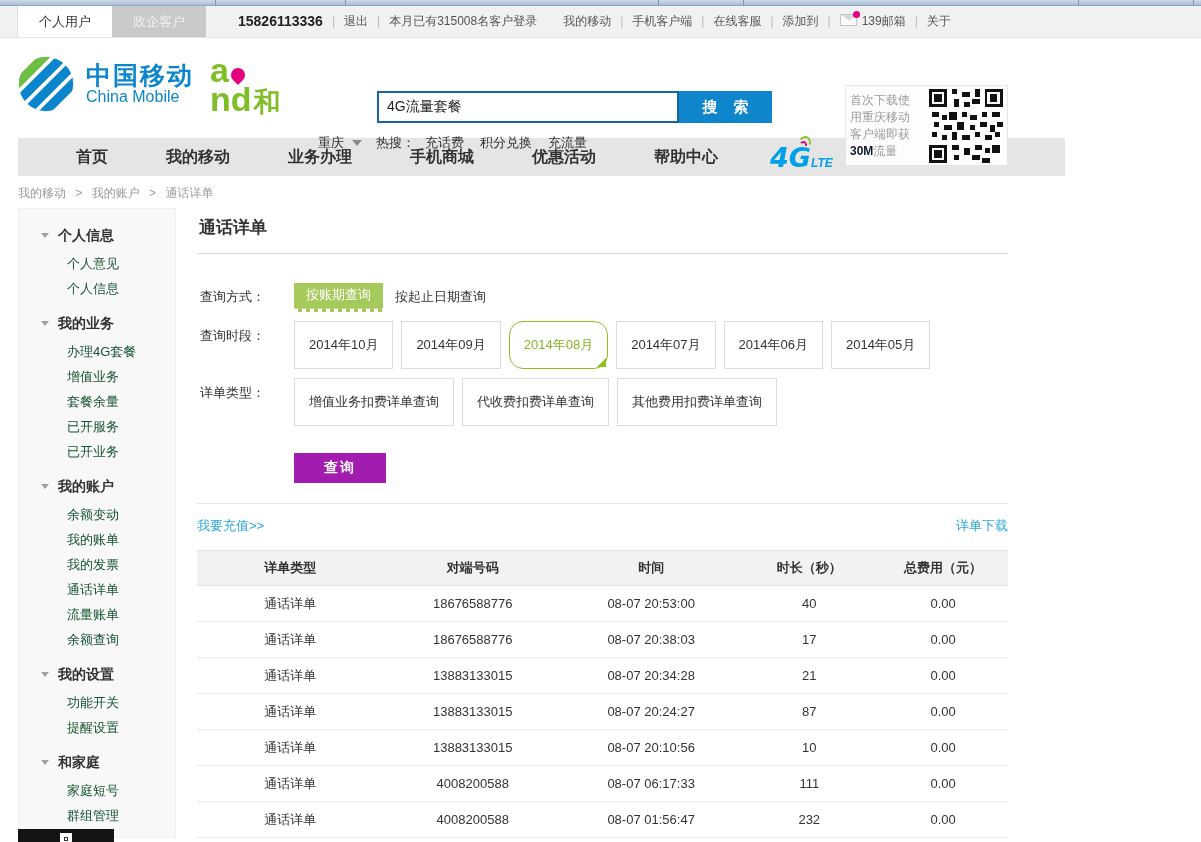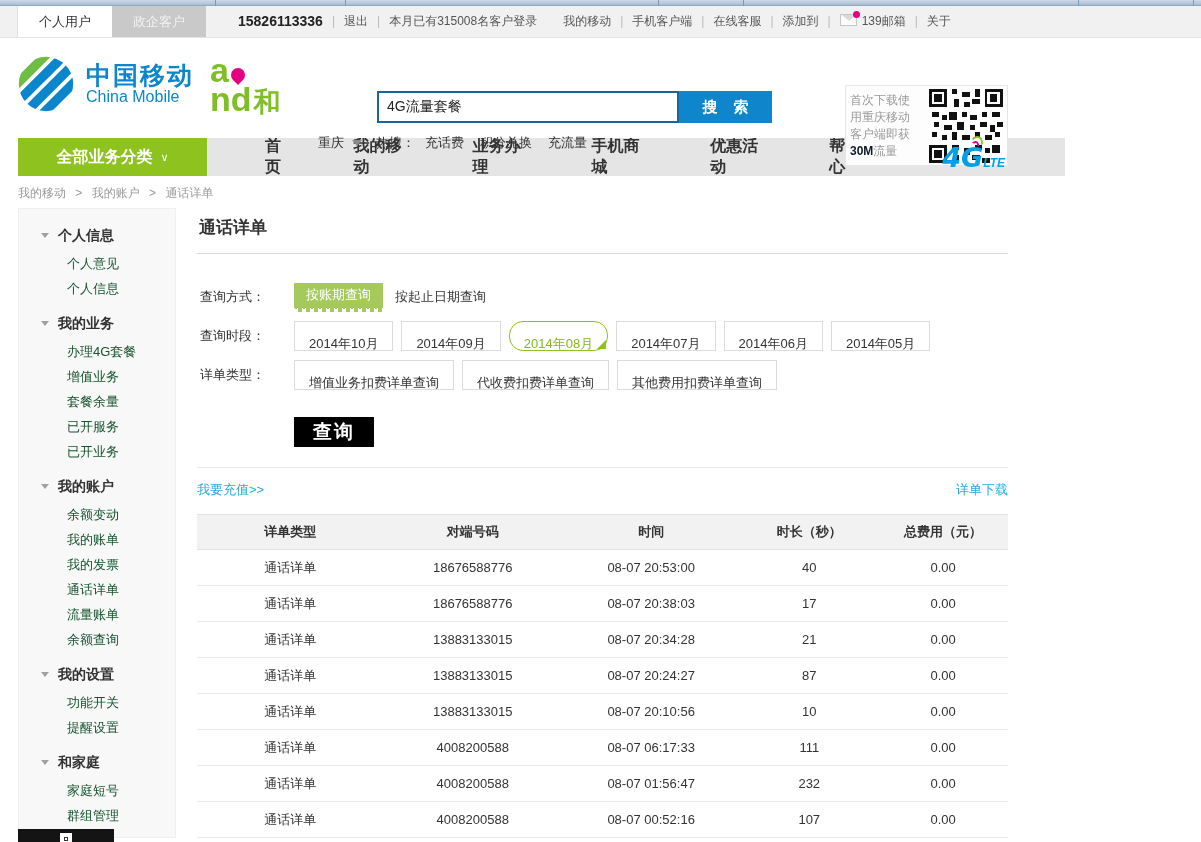--- a/index.html
+++ b/index.html
@@ -95,28 +95,28 @@
   .frow { display:flex; align-items:flex-start; margin-bottom:9px;}
   .flabel { width:97px; line-height:30px; flex:none; padding-left:3px;}
   .zigzag { position:relative; background:#a5c95b; color:#fff; line-height:23px; padding:0 12px 6px;
     border:0; font-size:13px; cursor:pointer; align-self:center;}
   .zigzag::after { content:""; position:absolute; left:0; right:0; bottom:0; height:5px;
     background:
       linear-gradient(45deg,#fff 3px,transparent 3px) 0 0/8px 5px repeat-x,
       linear-gradient(-45deg,#fff 3px,transparent 3px) 4px 0/8px 5px repeat-x;}
   .method-alt { line-height:26px; margin-left:12px; align-self:center; cursor:pointer;}
   .btn-row { display:flex; flex-wrap:wrap; gap:8px;}
-  .obtn { min-width:97px; height:30px; line-height:28px; text-align:center; background:#fff;
+  .obtn { min-width:97px; height:48px; line-height:28px; text-align:center; background:#fff;
     border:1px solid #dcdcdc; color:#333; font-size:13px; cursor:pointer; padding:8px 14px; position:relative;}
   .obtn.selected { border-color:#8cc21e; color:#85b427;border-radius:14px;}
   .obtn.selected::after { content:""; position:absolute; right:1px; bottom:1px; width:0; height:0;
     border-style:solid; border-width:0 0 9px 9px; border-color:transparent transparent #8cc21e transparent;}
   .type-rows { display:flex; flex-direction:column; gap:8px;}
-  .query-btn { margin:18px 0 0 97px; width:80px; height:30px; background:#000000; color:#fff;
-    border:0; font-size:19px; font-weight:bold; cursor:pointer; letter-spacing:2px;}
+  .query-btn { margin:18px 0 0 97px; width:92px; height:30px; background:#a21caf; color:#fff;
+    border:0; font-size:14px; font-weight:bold; cursor:pointer; letter-spacing:2px;}
   .divider { border:0; border-top:1px solid #e9e9e9; margin-top:20px;}
   .links-row { display:flex; justify-content:space-between; margin-top:13px; font-size:13px;}
   .blue-link { color:#2aa8dc; text-decoration:none; cursor:pointer;}
 
   table.details { width:100%; border-collapse:collapse; margin-top:15px; font-size:13px; color:#333;}
   table.details th { background:#f2f2f2; height:35px; font-weight:bold; text-align:center;
     border-top:1px solid #e2e2e2; border-bottom:1px solid #e2e2e2;}
   table.details td { height:36px; text-align:center; border-bottom:1px solid #ebebeb; background:#fff;}
   col.c1{width:23%} col.c2{width:22%} col.c3{width:22%} col.c4{width:17%} col.c5{width:16%}
 </style>
@@ -249,24 +249,20 @@
       <g fill="#111">
           <rect x="2" y="2" width="3" height="3"></rect>
           <rect x="24" y="2" width="3" height="3"></rect>
           <rect x="2" y="24" width="3" height="3"></rect>
         </g>
     </svg>
   </div>
 </div>
 
 <div class="mainnav">
-  <div class="nav-all">
-    <span>全部业务分类</span>
-      <span class="vcaret">∨</span>
-  </div>
   <div class="nav-items">
     <a class="nav-item">首页</a>
     <a class="nav-item">我的移动</a>
     <a class="nav-item">业务办理</a>
     <a class="nav-item">手机商城</a>
     <a class="nav-item">优惠活动</a>
     <a class="nav-item">帮助中心</a>
     <span class="logo4g">
       <i class="arc arc-g"></i>
       <i class="arc arc-p"></i>

